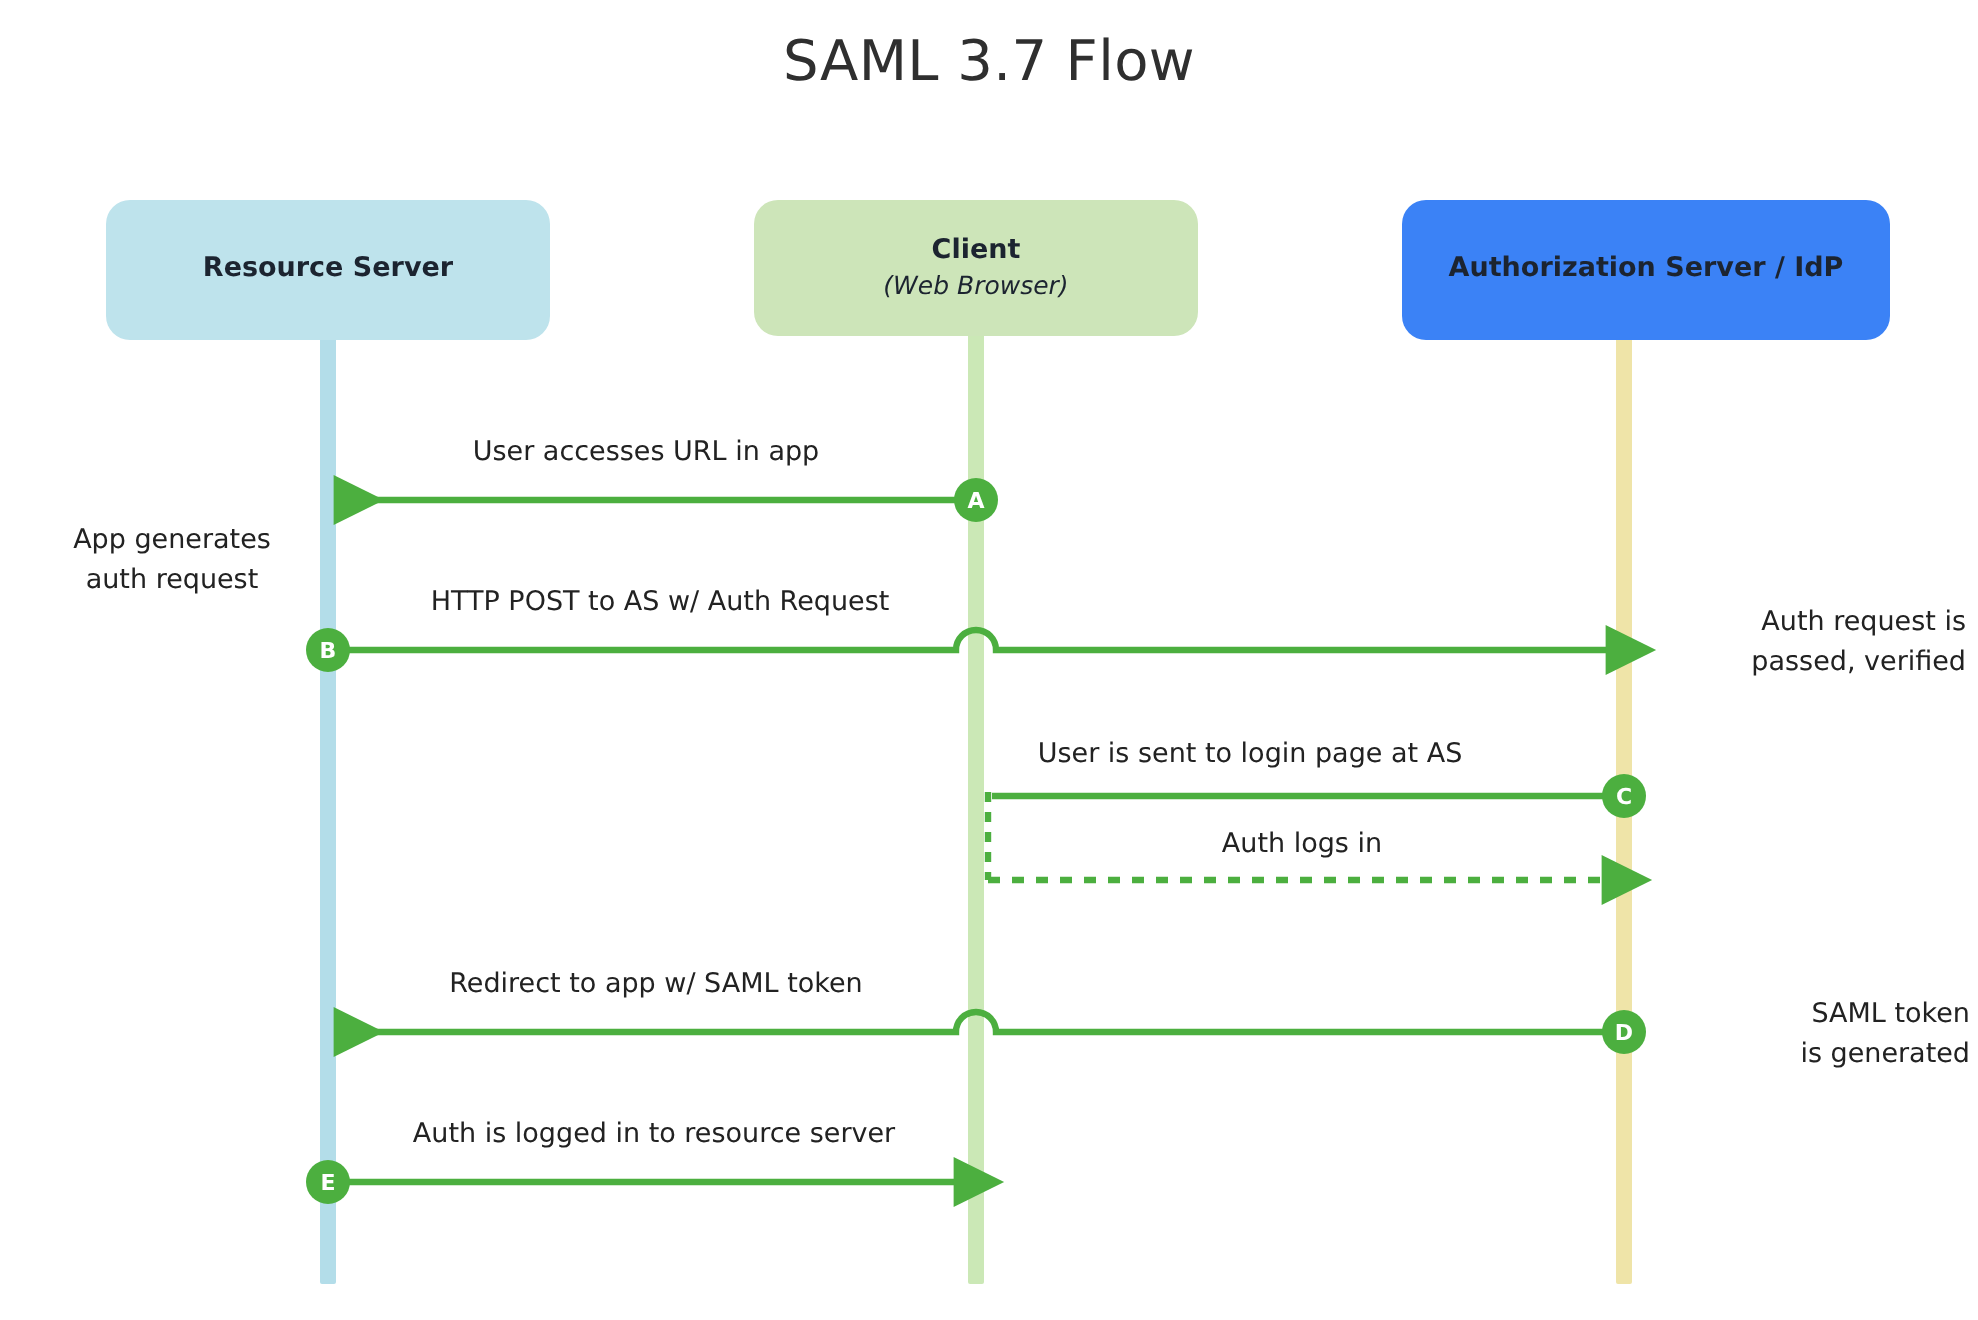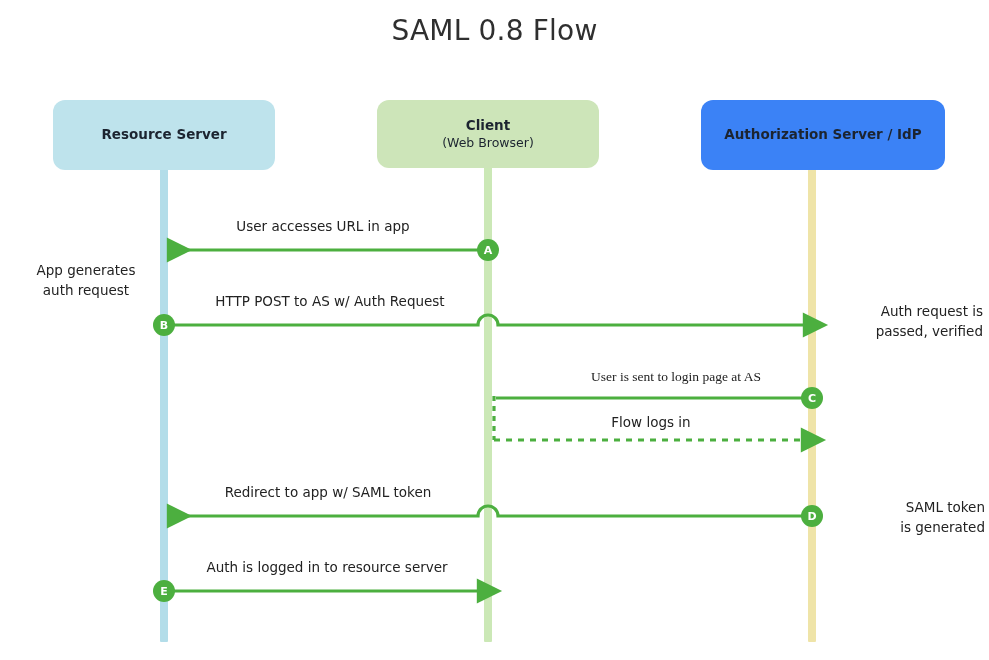--- a/index.html
+++ b/index.html
@@ -52,20 +52,21 @@
   .actor-name {
     font-size: 13.5px;
     font-weight: bold;
     color: #1c2430;
   }
   .actor-sub {
     font-size: 12.5px;
     font-weight: normal;
     color: #1c2430;
     margin-top: 2px;
+    font-style: italic;
   }
   .msg-label {
     position: absolute;
     font-size: 13.5px;
     color: #222222;
     white-space: nowrap;
     text-align: center;
     line-height: 1.35;
   }
   .side-note {
@@ -89,21 +90,21 @@
     align-items: center;
     justify-content: center;
     box-sizing: border-box;
   }
 </style>
 </head>
 <body>
 
 <div id="diagram">
 
-  <div class="title">SAML 0.8 Flow</div>
+  <div class="title">SAML 3.7 Flow</div>
 
   <div class="lifeline" style="left:160px; top:160px; height:482px; background:#b3dde9;"></div>
   <div class="lifeline" style="left:484px; top:160px; height:482px; background:#cbe8b6;"></div>
   <div class="lifeline" style="left:808px; top:160px; height:482px; background:#efe4a8;"></div>
 
   <div class="actor-box" style="left:53px; top:100px; width:222px; height:70px; background:#bee3ec;">
     <div class="actor-name">Resource Server</div>
   </div>
 
   <div class="actor-box" style="left:377px; top:100px; width:222px; height:68px; background:#cde5b9;">
@@ -135,22 +136,22 @@
 
     <path d="M 494,440 L 804,440" stroke="#4CAF3F" stroke-width="3.2" fill="none" stroke-dasharray="6 6" marker-end="url(#ah-right)"></path>
 
     <path d="M 809,516 L 498,516 A 10,10 0 0 0 478,516 L 170,516" stroke="#4CAF3F" stroke-width="3.2" fill="none" marker-end="url(#ah-left)"></path>
 
     <path d="M 167,591 L 480,591" stroke="#4CAF3F" stroke-width="3.2" fill="none" marker-end="url(#ah-right)"></path>
   </svg>
 
   <div class="msg-label" style="left:143px; top:217px; width:360px;">User accesses URL in app</div>
   <div class="msg-label" style="left:150px; top:292px; width:360px;">HTTP POST to AS w/ Auth Request</div>
-  <div class="msg-label" style="left:496px; top:368px; width:360px;font-family:Liberation Serif, serif;">User is sent to login page at AS</div>
-  <div class="msg-label" style="left:471px; top:413px; width:360px;">Flow logs in</div>
+  <div class="msg-label" style="left:445px; top:368px; width:360px;">User is sent to login page at AS</div>
+  <div class="msg-label" style="left:471px; top:413px; width:360px;">Auth logs in</div>
   <div class="msg-label" style="left:148px; top:483px; width:360px;">Redirect to app w/ SAML token</div>
   <div class="msg-label" style="left:147px; top:558px; width:360px;">Auth is logged in to resource server</div>
 
   <div class="side-note left" style="left:12px; top:261px; width:148px;">App generates
 auth request</div>
   <div class="side-note right" style="left:833px; top:302px; width:150px;">Auth request is
 passed, verified</div>
   <div class="side-note right" style="left:845px; top:498px; width:140px;">SAML token
 is generated</div>
 

